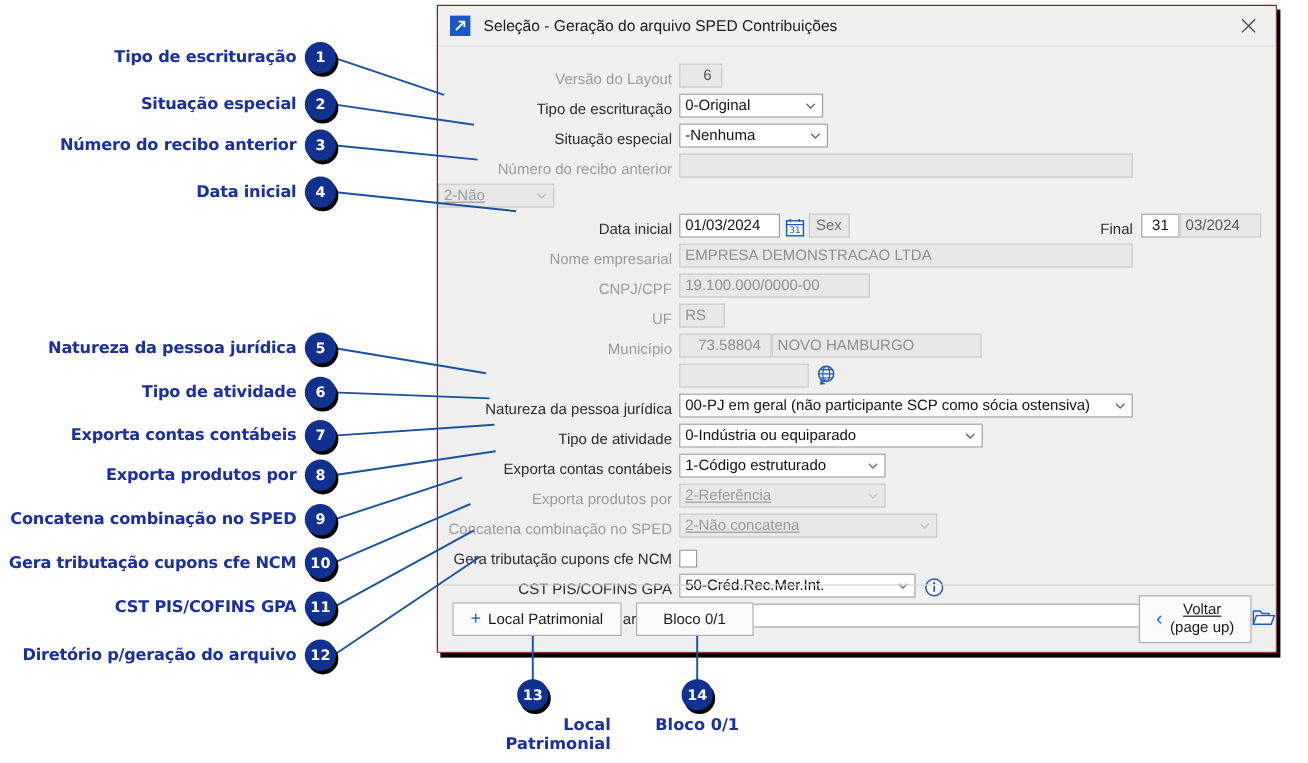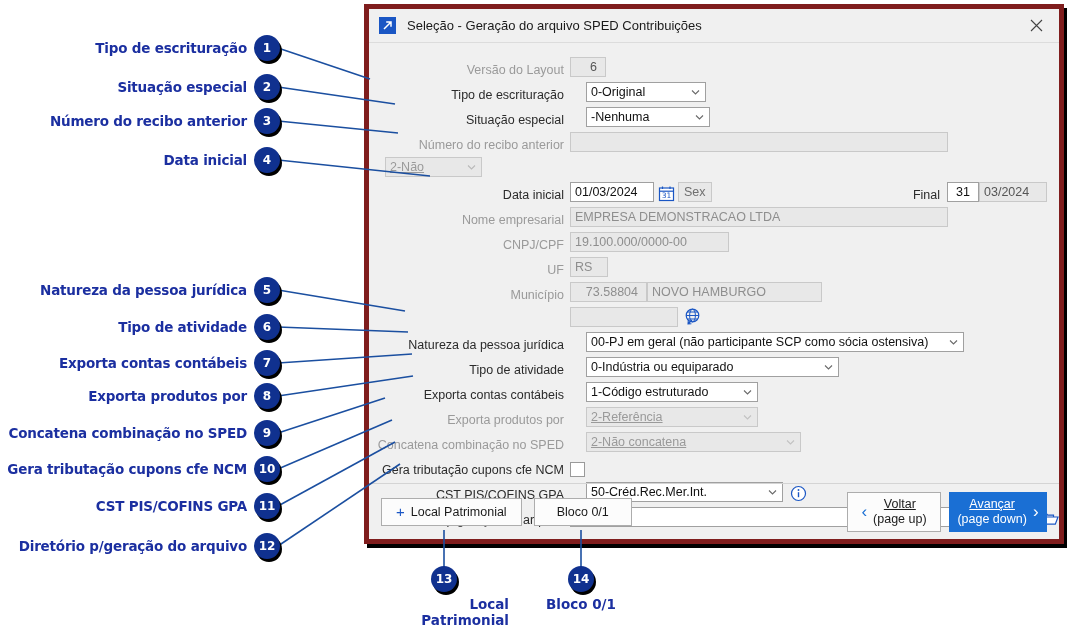--- a/index.html
+++ b/index.html
@@ -48,21 +48,21 @@
     font-family:"DejaVu Sans", sans-serif;
     font-weight:bold;font-size:13.5px;color:#1b2fa0;
   }
 
   
   .dialog{
     position:absolute;
     left:364px;top:4px;
     width:700px;height:540px;
     background:#f0f0f0;
-    border:5px solid #7f1d1d;
+    border:1px solid #7f1d1d;
     box-shadow:3px 4px 0 0 #000000;
     box-sizing:border-box;
     display:flex;flex-direction:column;
   }
   .titlebar{
     height:33px;
     background:#f0f0f0;
     display:flex;align-items:center;
     border-bottom:1px solid #dcdcdc;
     flex:0 0 auto;
@@ -123,21 +123,20 @@
     padding:0 4px;
     font-family:"Liberation Sans", sans-serif;
   }
   .fld.ro{background:#e8e8e8;border:1px solid #c9c9c9;color:#555;}
   .fld.ro.dimtext{color:#8e8e8e;}
   .fld.num{justify-content:flex-end;padding-right:8px;}
 
   .combo{
     position:relative;
     padding-right:4px;
-    margin-left:16px;
   }
   .combo .chev{
     position:absolute;right:5px;top:50%;
     transform:translateY(-50%);
     width:9px;height:9px;
   }
   .combo .chev svg{display:block;}
   .combo.dis{background:#e8e8e8;border:1px solid #c9c9c9;color:#9a9a9a;text-decoration:underline;}
 
   .cal-ico{width:17px;height:17px;margin-left:4px;flex:0 0 auto;}
@@ -411,27 +410,20 @@
         <span>Bloco 0/1</span>
       </div>
 
       <div class="nav-wrap">
         <div class="btn btn-nav btn-voltar">
           <span class="arrow">‹</span>
           <span class="nav-txt">
             <span class="t1">Voltar</span>
             <span>(page up)</span>
           </span>
-        </div>
-        <div class="btn btn-nav btn-avancar">
-          <span class="nav-txt">
-            <span class="t1">Avançar</span>
-            <span>(page down)</span>
-          </span>
-          <span class="arrow">›</span>
         </div>
       </div>
     </div>
 
   </div>
 </div>
 
 <div class="annot-layer">
 
   <svg class="leader-svg">

